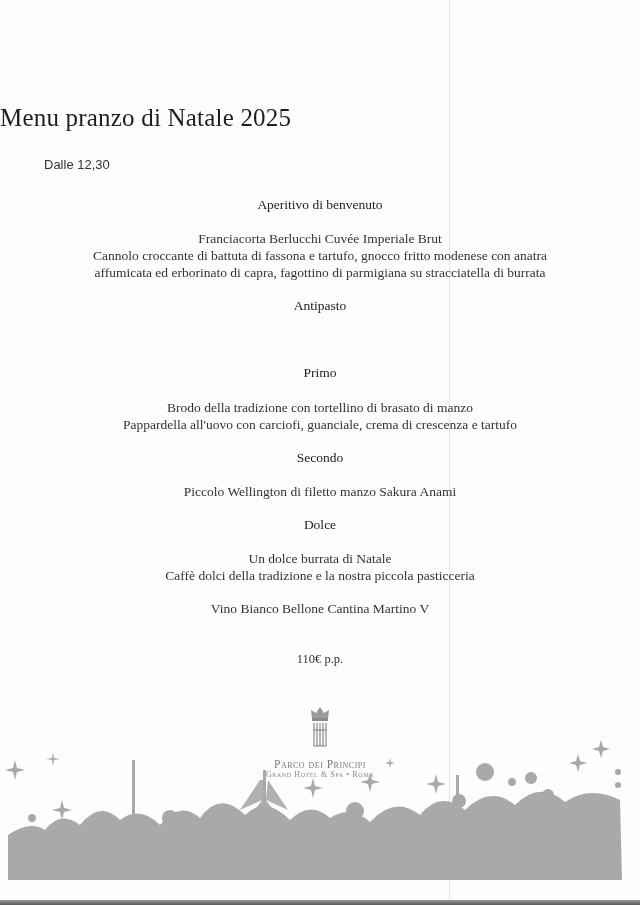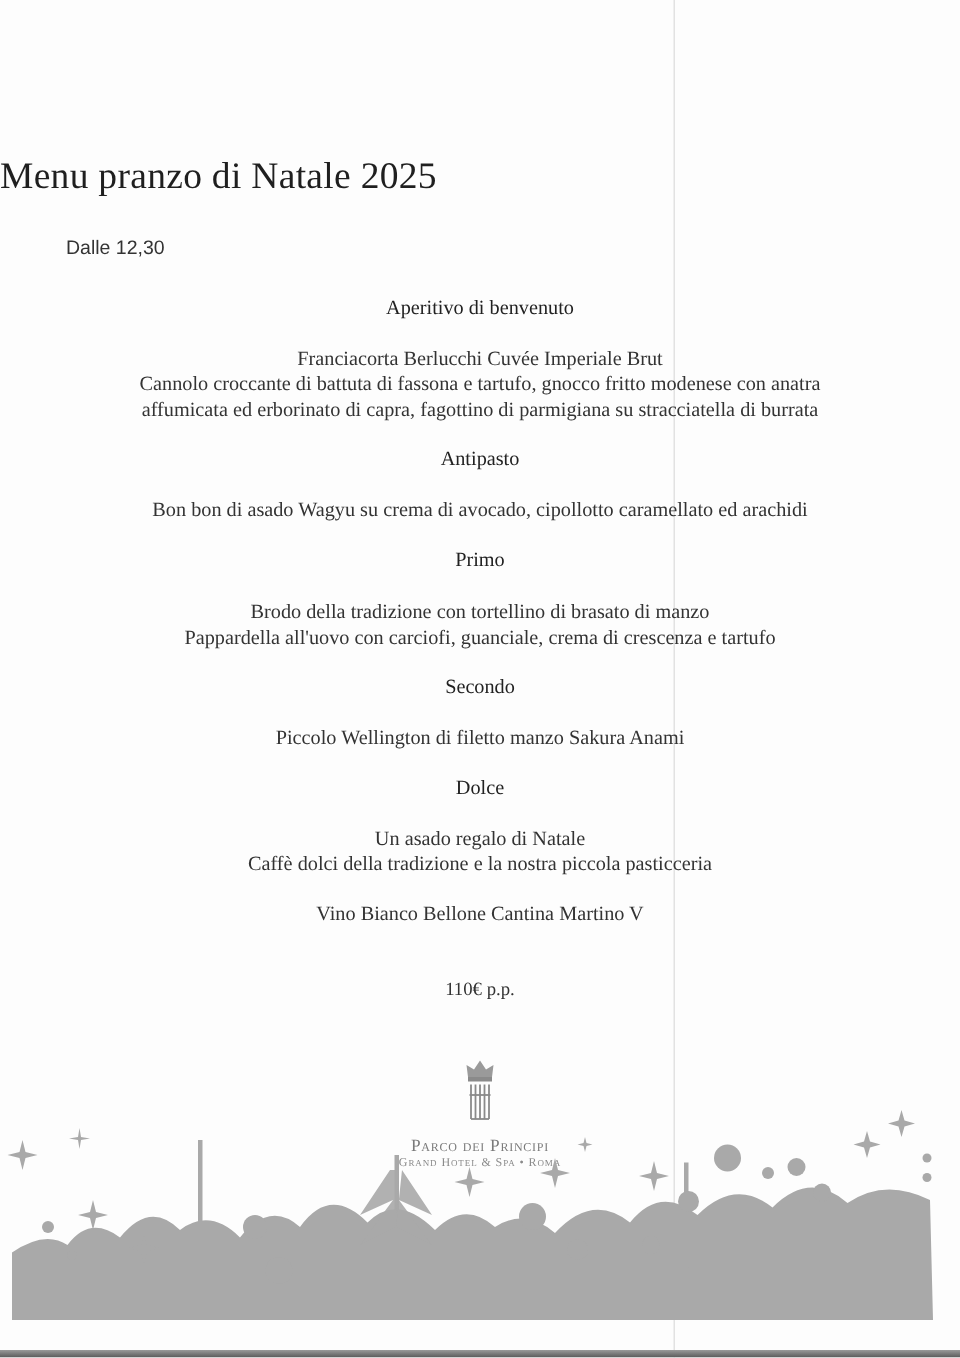--- a/index.html
+++ b/index.html
@@ -44,31 +44,30 @@
 
   <div class="title">Menu pranzo di Natale 2025</div>
   <div class="time">Dalle 12,30</div>
 
   <div class="line section" style="top:196px">Aperitivo di benvenuto</div>
   <div class="line" style="top:230px">Franciacorta Berlucchi Cuvée Imperiale Brut</div>
   <div class="line" style="top:247px">Cannolo croccante di battuta di fassona e tartufo, gnocco fritto modenese con anatra</div>
   <div class="line section" style="top:297px">Antipasto</div>
 
   <div class="line" style="top:264px">affumicata ed erborinato di capra, fagottino di parmigiana su stracciatella di burrata</div>
-  <div class="line" style="top:331px">Bon bon di asado Wagyu su crema di avocado, cipollotto caramellato ed arachidi</div>
 
   <div class="line section" style="top:364px">Primo</div>
   <div class="line" style="top:399px">Brodo della tradizione con tortellino di brasato di manzo</div>
   <div class="line" style="top:416px">Pappardella all'uovo con carciofi, guanciale, crema di crescenza e tartufo</div>
 
   <div class="line section" style="top:449px">Secondo</div>
   <div class="line" style="top:483px">Piccolo Wellington di filetto manzo Sakura Anami</div>
 
   <div class="line section" style="top:516px">Dolce</div>
-  <div class="line" style="top:550px">Un asado regalo di Natale</div>
+  <div class="line" style="top:550px">Un dolce burrata di Natale</div>
   <div class="line" style="top:567px">Caffè dolci della tradizione e la nostra piccola pasticceria</div>
 
   <div class="line" style="top:600px">Vino Bianco Bellone Cantina Martino V</div>
 
   <div class="line" style="top:651px; font-size:12.5px">110€ p.p.</div>
 
   <div class="hotel">
     <svg class="crest" viewBox="0 0 24 46">
       <path d="M4 14 L3 6 L8 9 L12 3 L16 9 L21 6 L20 14 Z" fill="#9a9a9a"></path>
       <rect x="4" y="14" width="16" height="3" fill="#8a8a8a"></rect>

